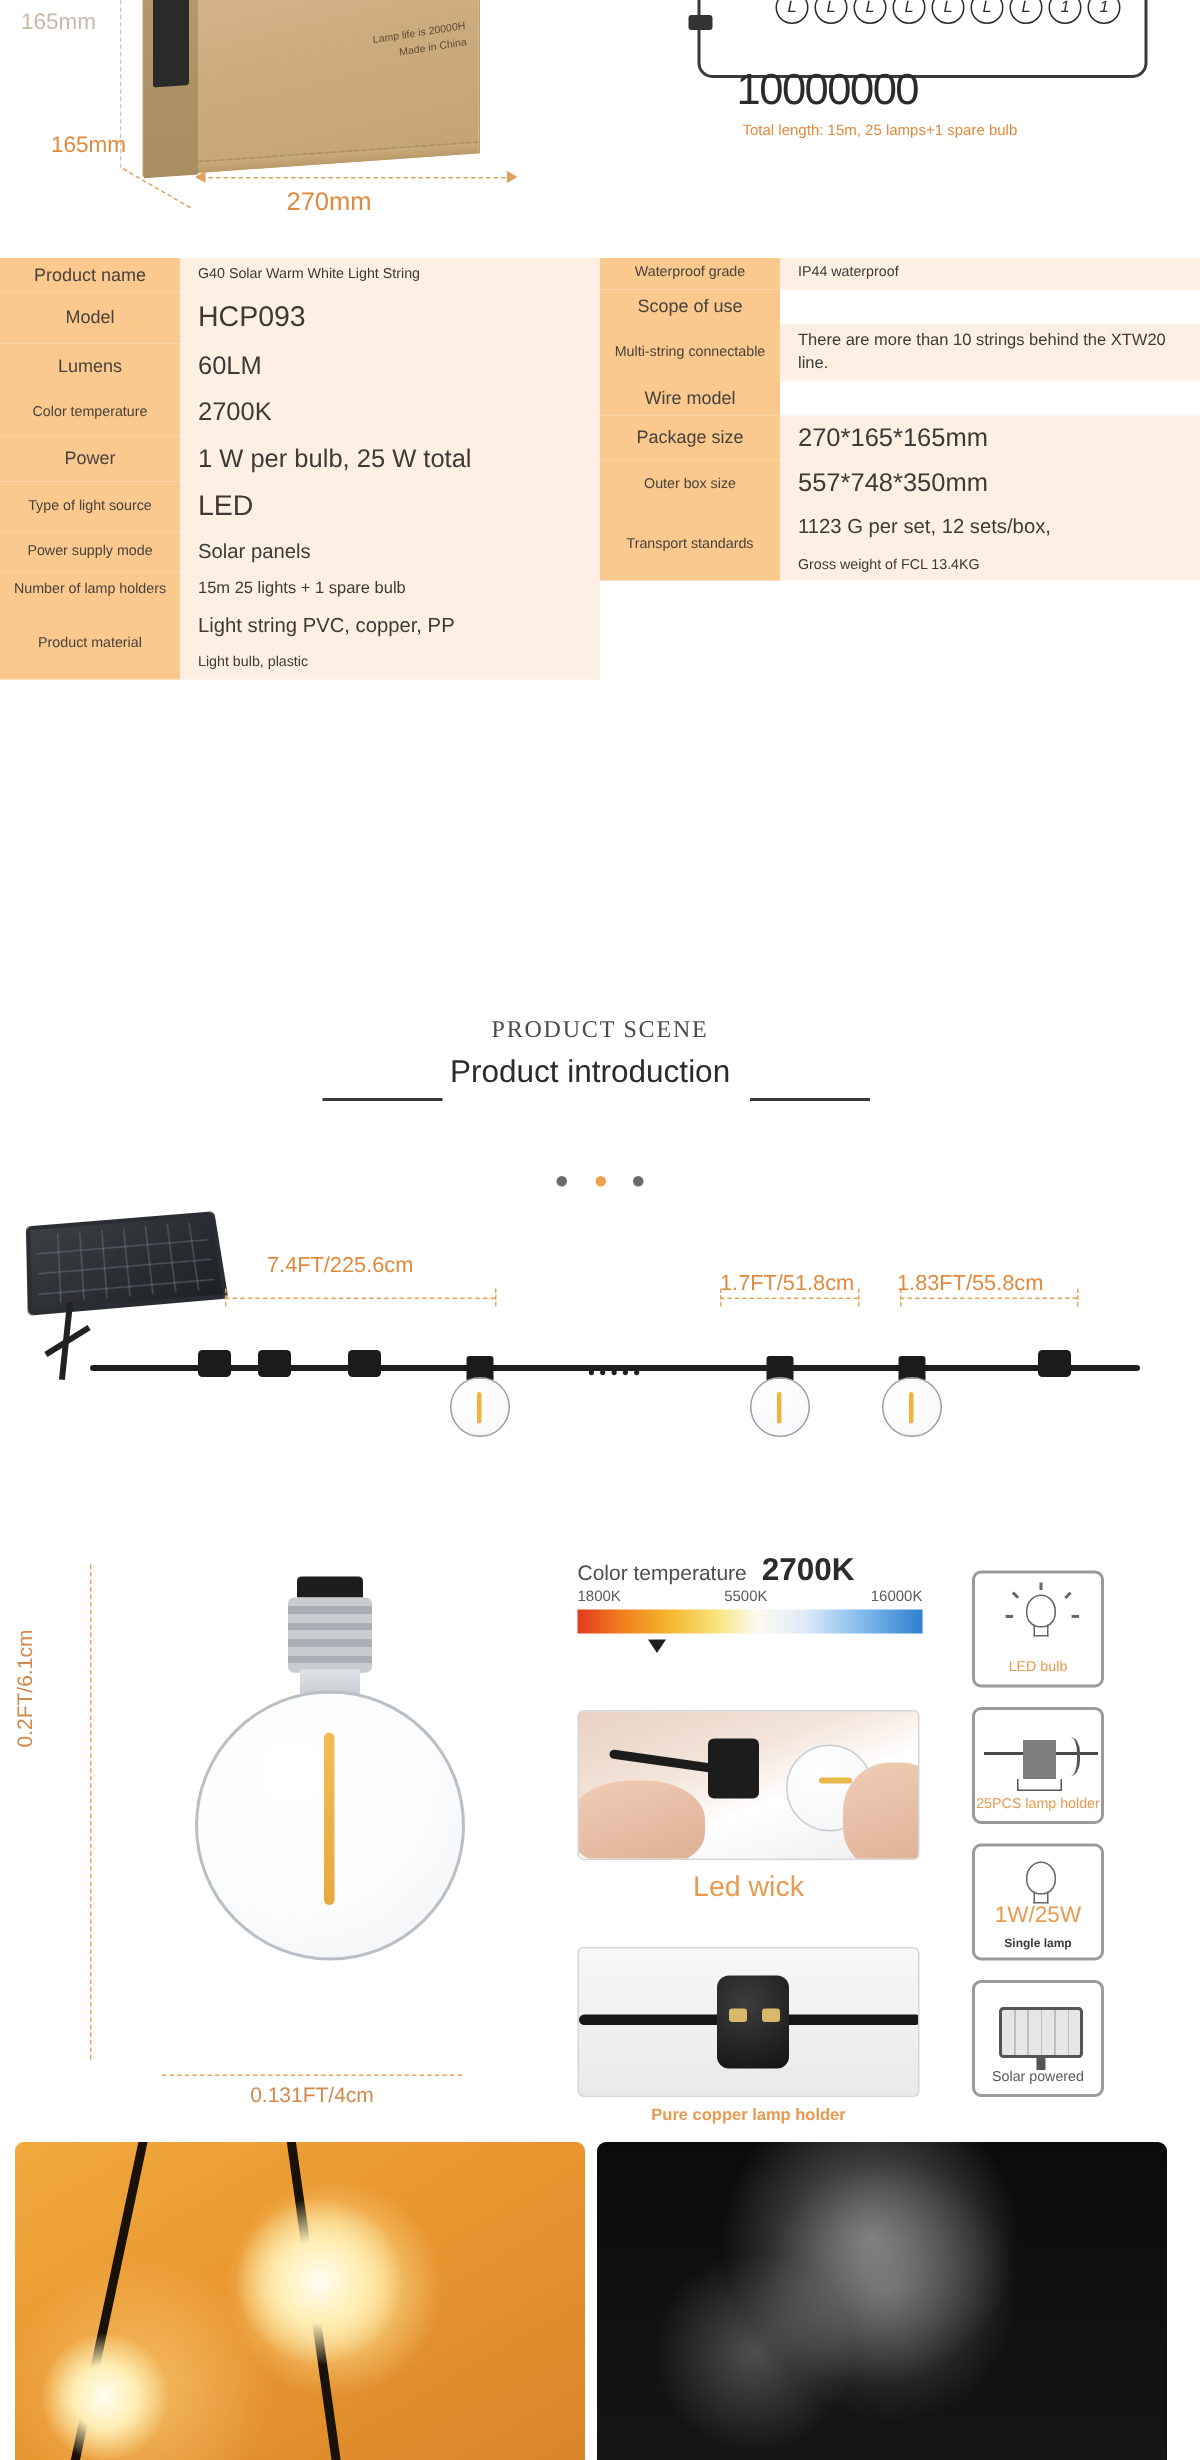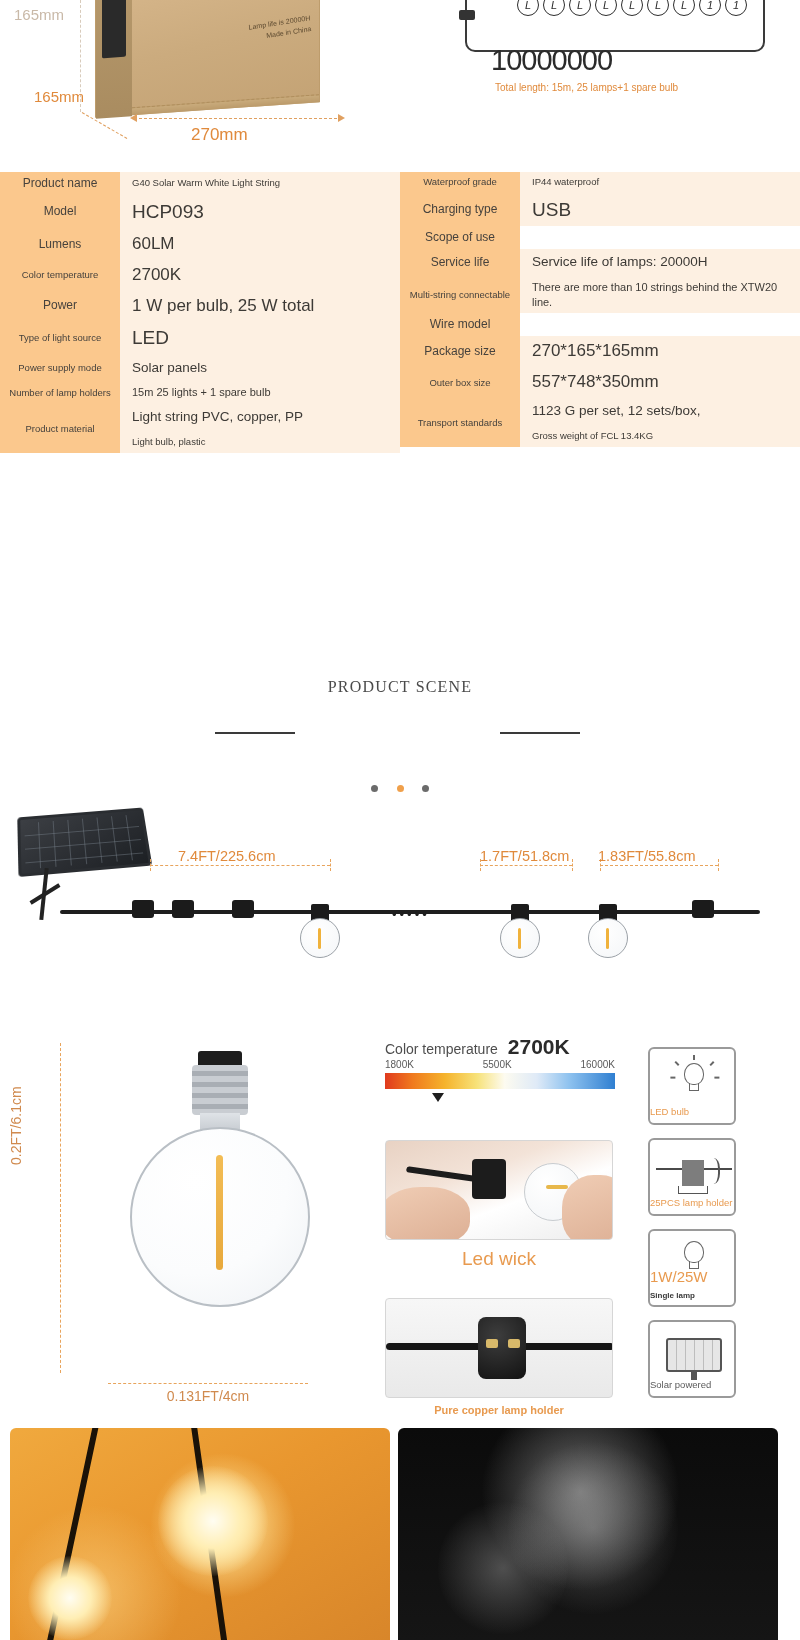--- a/index.html
+++ b/index.html
@@ -276,21 +276,21 @@
 
   
   .icon-col { position: absolute; left: 648px; top: 22px; width: 92px; }
   .icon-box {
     width: 88px; height: 78px; margin-bottom: 13px;
     border: 2px solid #9a9a9a; border-radius: 6px;
     background: #fff; position: relative;
   }
   .icon-cap {
     position: absolute; bottom: 5px; left: 0; width: 100%;
-    text-align: left; font-size: 9.5px; color: #e89a4f; line-height: 1.15;
+    text-align: center; font-size: 9.5px; color: #e89a4f; line-height: 1.15;
   }
   .icon-cap.dark { color: #3a3a3a; font-size: 8px; font-weight: bold; }
   .icon-cap.big { font-size: 15px; bottom: 20px; }
   .icon-cap.grey { color: #5a5a5a; font-size: 9.5px; }
 
   .ic-bulb {
     position: absolute; left: 34px; top: 14px; width: 20px; height: 22px;
     border: 1.8px solid #666; border-radius: 50% 50% 45% 45%;
   }
   .ic-bulb-base {
@@ -443,33 +443,21 @@
       </div>
     </div>
   <div class="spec-col" id="spec-right">
       <div class="spec-row">
         <div class="spec-key k-sm">Waterproof grade</div>
         <div class="spec-value spec-val">
           <div class="v-xs">IP44 waterproof</div>
         </div>
       </div>
       <div class="spec-row">
-        <div class="spec-key k-md">Charging type</div>
-        <div class="spec-value spec-val">
-          <div class="v-xl">USB</div>
-        </div>
-      </div>
-      <div class="spec-row">
         <div class="spec-key k-md">Scope of use</div>
-      </div>
-      <div class="spec-row">
-        <div class="spec-key k-md">Service life</div>
-        <div class="spec-value spec-val">
-          <div class="v-md">Service life of lamps: 20000H</div>
-        </div>
       </div>
       <div class="spec-row">
         <div class="spec-key k-sm">Multi-string connectable</div>
         <div class="spec-value spec-val">
           <div class="v-sm">There are more than 10 strings behind the XTW20 line.</div>
         </div>
       </div>
       <div class="spec-row">
         <div class="spec-key k-md">Wire model</div>
       </div>
@@ -490,20 +478,21 @@
         <div class="spec-value spec-val">
           <div class="v-md">1123 G per set, 12 sets/box,</div>
           <div class="sub v-xs">Gross weight of FCL 13.4KG</div>
         </div>
       </div>
     </div>
 </div>
 
 <div class="scene-head">
   <div class="scene-sub">PRODUCT SCENE</div>
+  <div class="scene-title">Product introduction</div>
   <div class="rule-l"></div>
   <div class="rule-r"></div>
 </div>
 <div class="dots">
   <span class="dot"></span>
   <span class="dot active"></span>
   <span class="dot"></span>
 </div>
 
 <div class="string-sec">
@@ -532,21 +521,21 @@
   <div class="bulb-g40" style="left:588px; top:104px;">
     <div class="socket"></div>
     <div class="glass"></div>
     <div class="fil"></div>
   </div>
   <div class="ddots" style="left:392px;">•••••</div>
 
   <div class="meas-line" style="left:150px; top:65px; width:180px;"></div>
   <div class="meas-tick" style="left:150px; top:59px;"></div>
   <div class="meas-tick" style="left:330px; top:59px;"></div>
-  <div class="meas" style="left:178px; top:48px;">7.4FT/225.6cm</div>
+  <div class="meas" style="left:178px; top:36px;">7.4FT/225.6cm</div>
 
   <div class="meas-line" style="left:480px; top:65px; width:92px;"></div>
   <div class="meas-tick" style="left:480px; top:59px;"></div>
   <div class="meas-tick" style="left:572px; top:59px;"></div>
   <div class="meas" style="left:480px; top:48px;">1.7FT/51.8cm</div>
 
   <div class="meas-line" style="left:600px; top:65px; width:118px;"></div>
   <div class="meas-tick" style="left:600px; top:59px;"></div>
   <div class="meas-tick" style="left:718px; top:59px;"></div>
   <div class="meas" style="left:598px; top:48px;">1.83FT/55.8cm</div>

